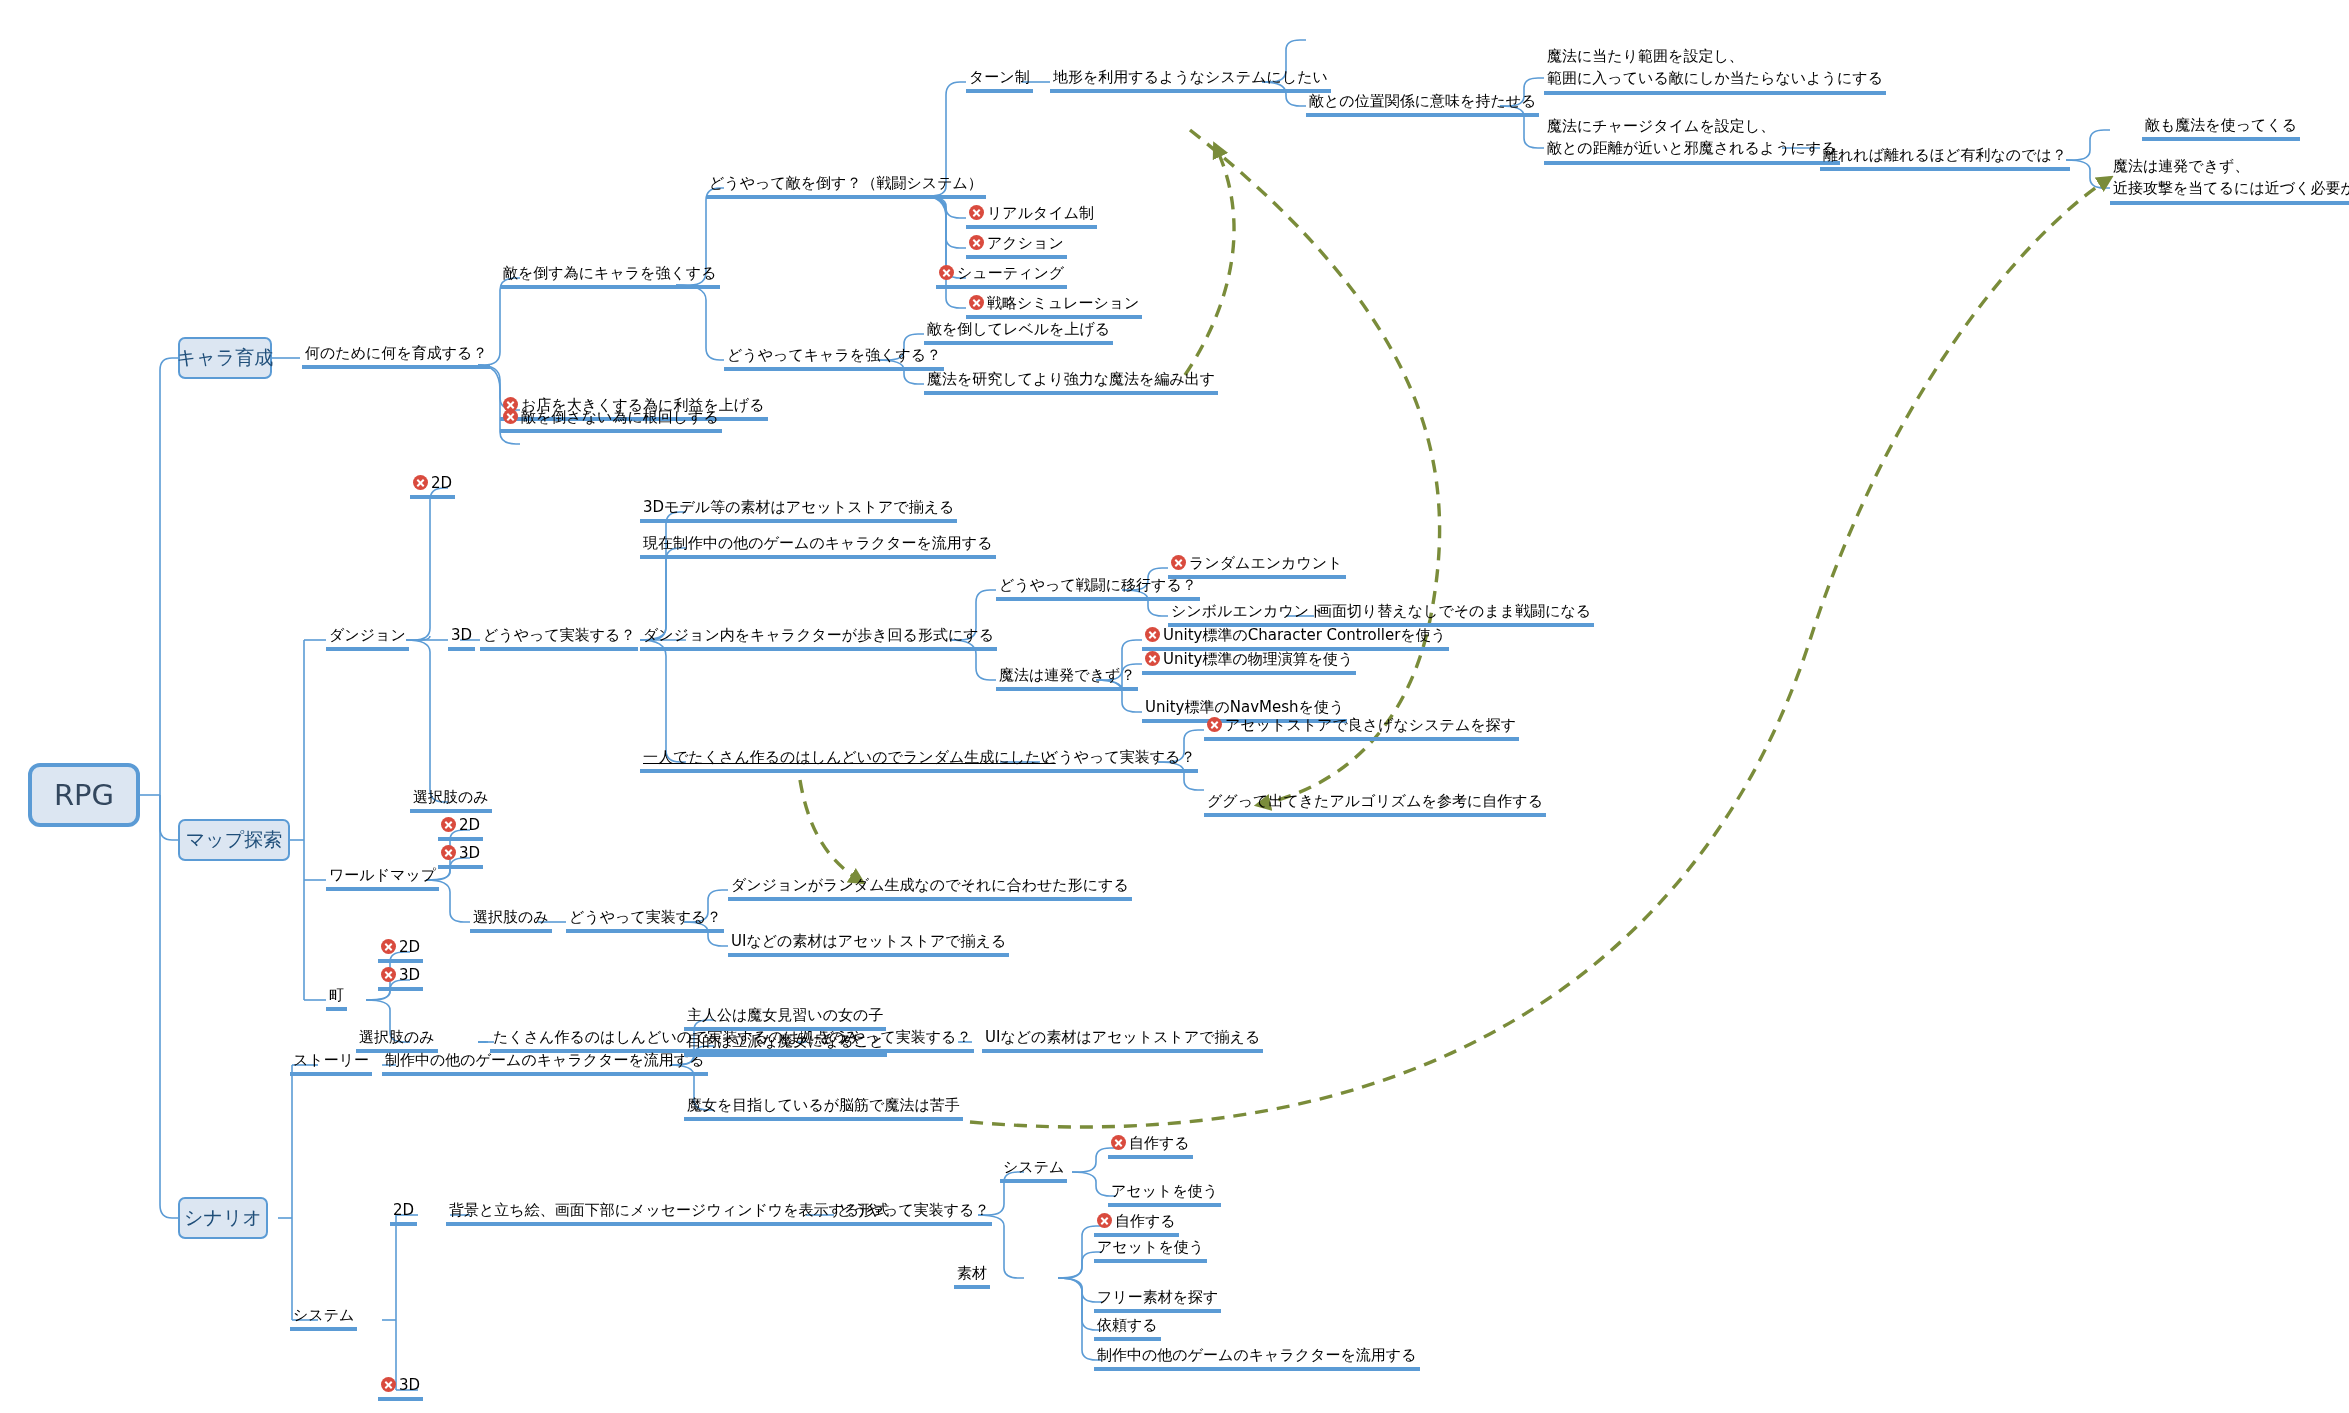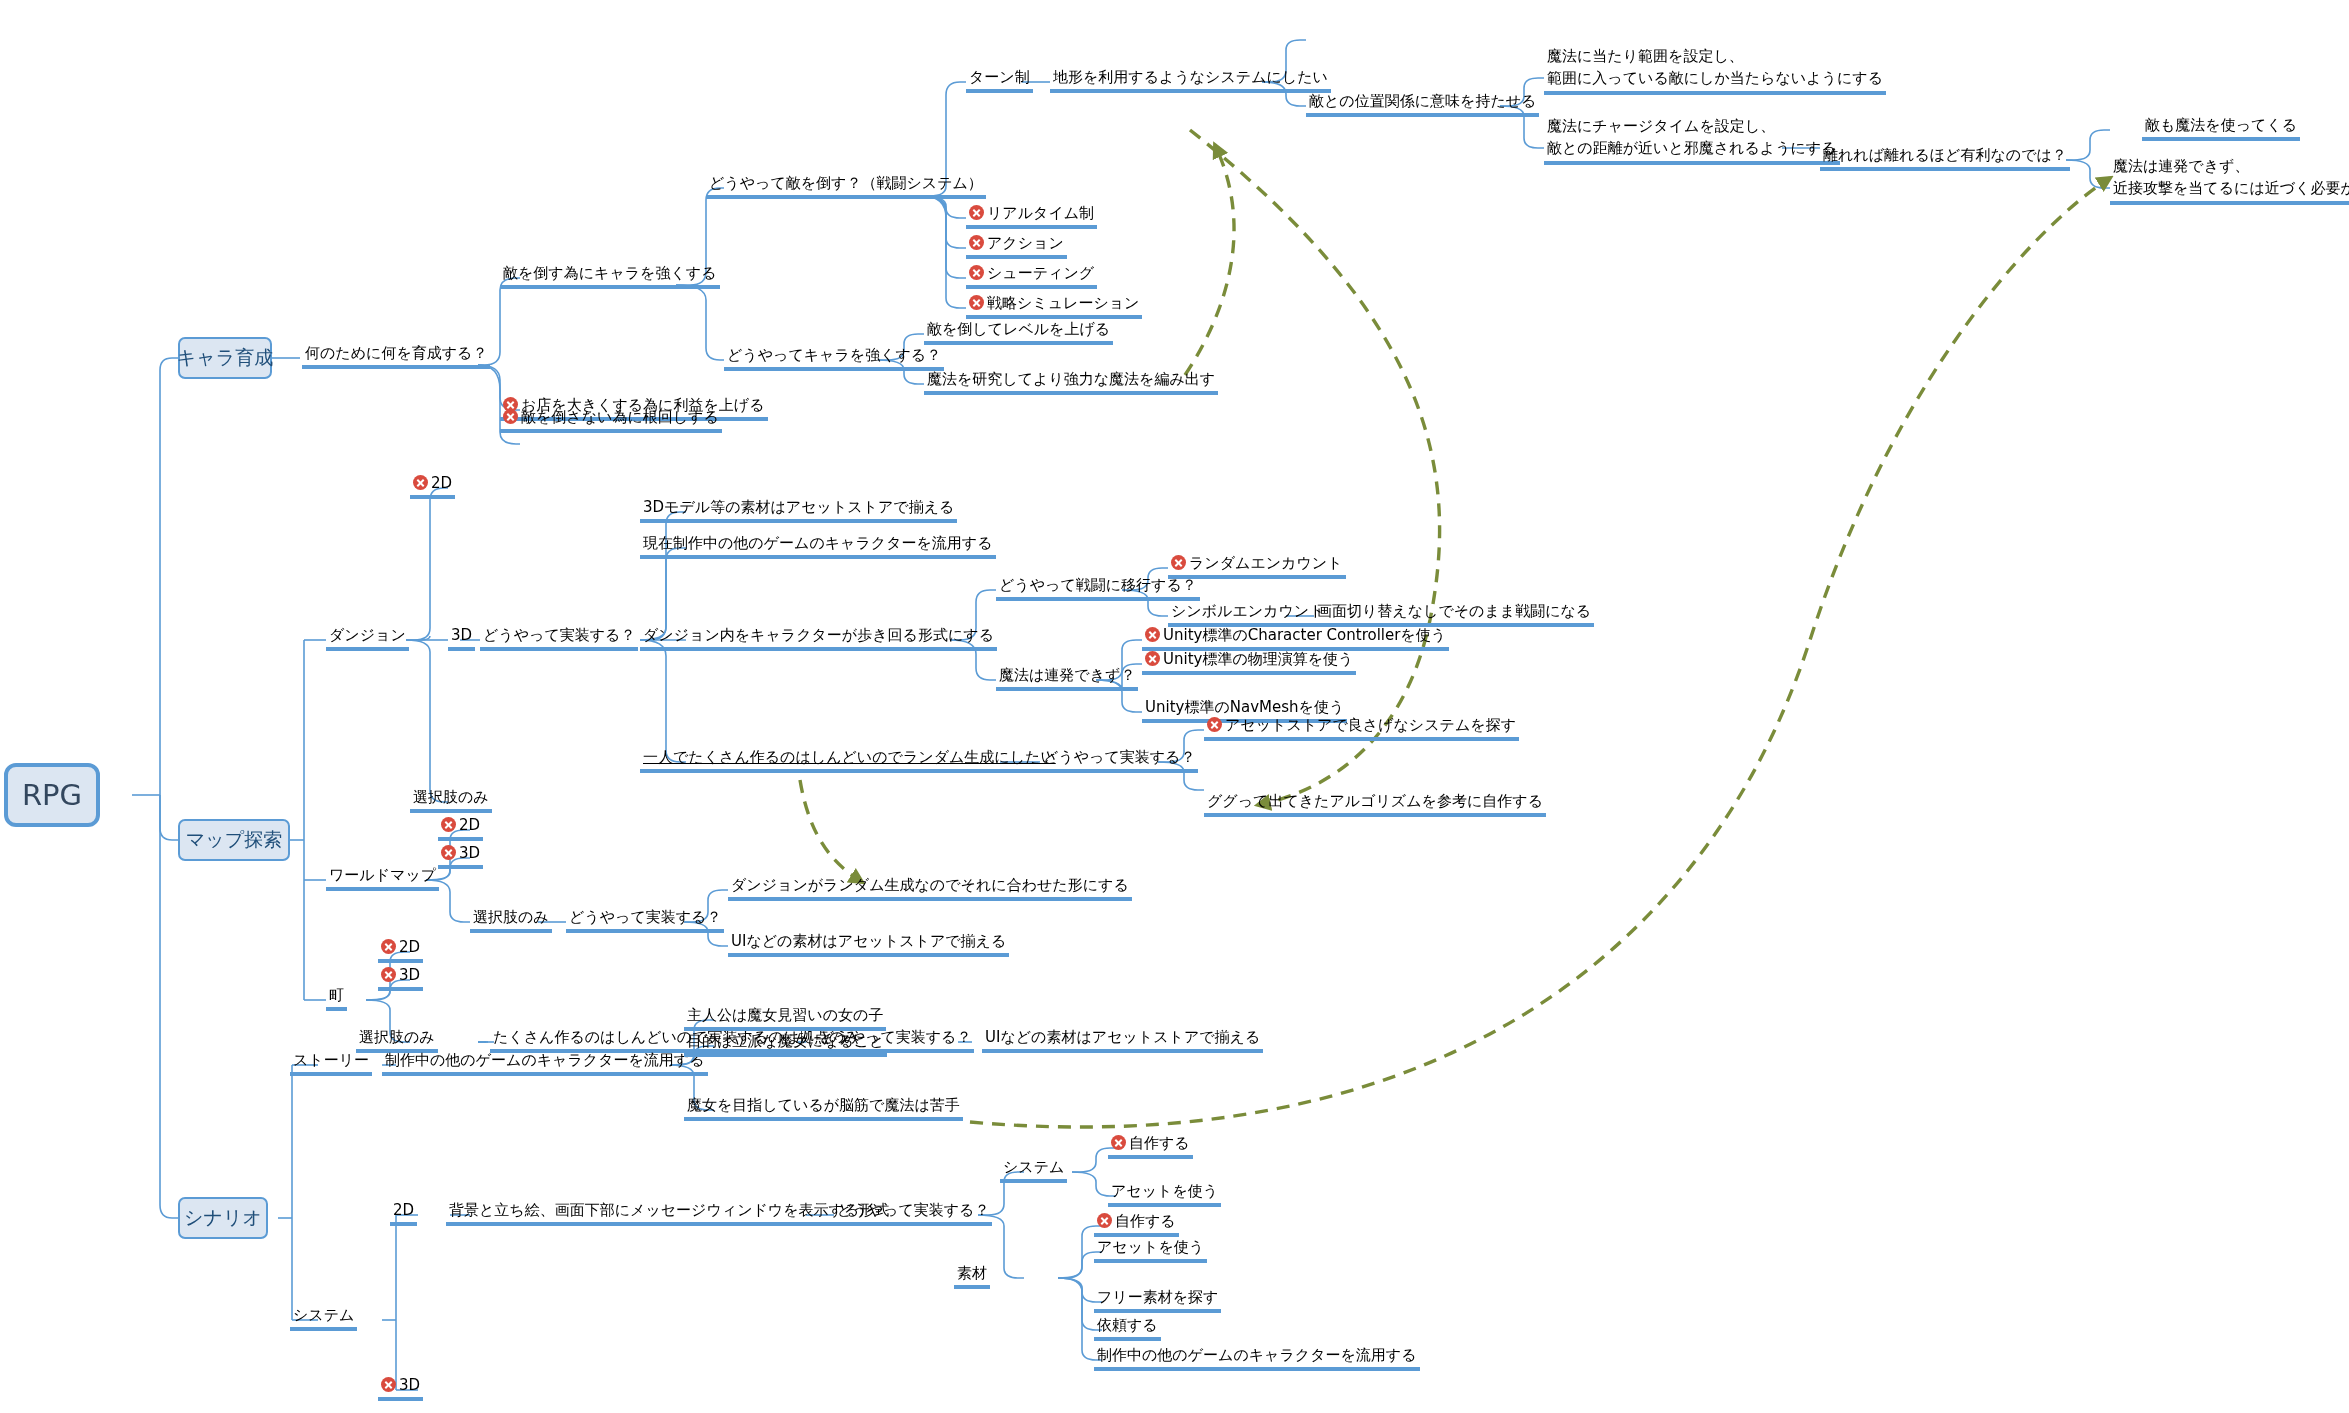--- a/index.html
+++ b/index.html
@@ -164,21 +164,21 @@
       <path d="M800 780 C810 840 835 865 862 882" marker-end="url(#ah)"></path>
       <path d="M970 1122 C1400 1160 1700 980 1810 640 C1900 360 2050 215 2110 178" marker-end="url(#ah)"></path>
     </g>
     <defs>
       <marker id="ah" viewBox="0 0 12 12" refX="9" refY="6" markerWidth="5" markerHeight="5" orient="auto-start-reverse">
         <path d="M0 0 L12 6 L0 12 z" fill="#7a8c3a"></path>
       </marker>
     </defs>
   </svg>
 
-  <div class="box root" style="left:4px;top:763px;width:96px;height:64px;">RPG</div>
+  <div class="box root" style="left:28px;top:763px;width:112px;height:64px;">RPG</div>
 
   <div class="box main" style="left:178px;top:337px;width:94px;height:42px;">キャラ育成</div>
   <div class="box main" style="left:178px;top:819px;width:112px;height:42px;">マップ探索</div>
   <div class="box main" style="left:178px;top:1197px;width:90px;height:42px;">シナリオ</div>
 
   <div class="topic" style="left:302px;top:344px;">何のために何を育成する？</div>
 
   <div class="topic" style="left:500px;top:264px;">敵を倒す為にキャラを強くする</div>
 
   <div class="topic" style="left:500px;top:396px;">
@@ -193,21 +193,21 @@
 
   <div class="topic" style="left:966px;top:68px;">
     <span>ターン制</span>
   </div>
   <div class="topic" style="left:966px;top:204px;">
     <span class="xicon"></span><span>リアルタイム制</span>
   </div>
   <div class="topic" style="left:966px;top:234px;">
     <span class="xicon"></span><span>アクション</span>
   </div>
-  <div class="topic" style="left:966px;top:264px;">
+  <div class="topic" style="left:936px;top:264px;">
     <span class="xicon"></span><span>シューティング</span>
   </div>
   <div class="topic" style="left:966px;top:294px;">
     <span class="xicon"></span><span>戦略シミュレーション</span>
   </div>
 
   <div class="topic" style="left:1050px;top:68px;">地形を利用するようなシステムにしたい</div>
 
 
   <div class="topic" style="left:1306px;top:92px;">敵との位置関係に意味を持たせる</div>

